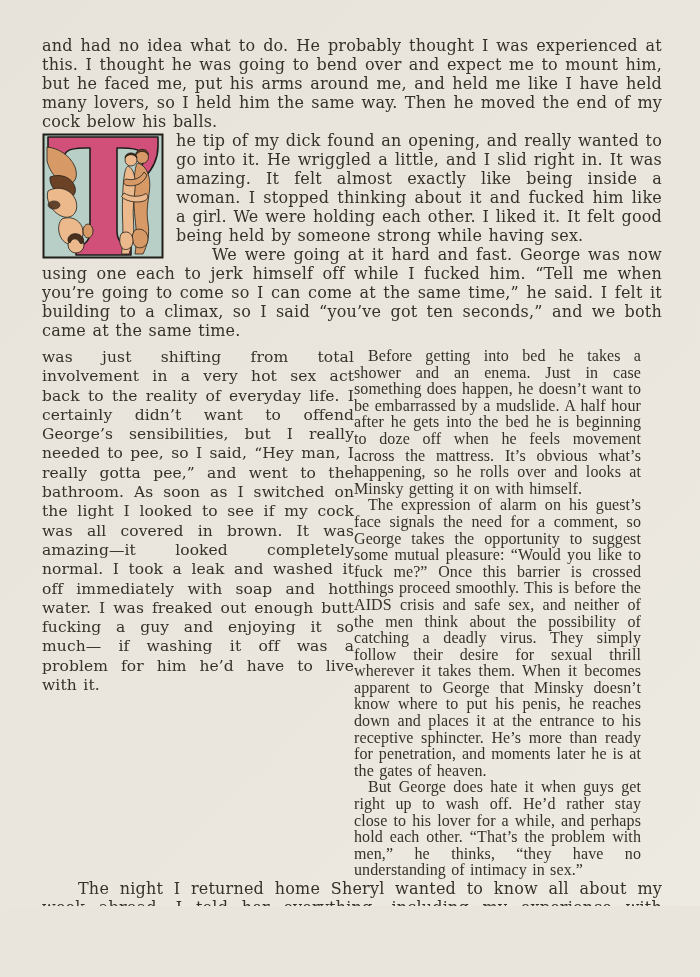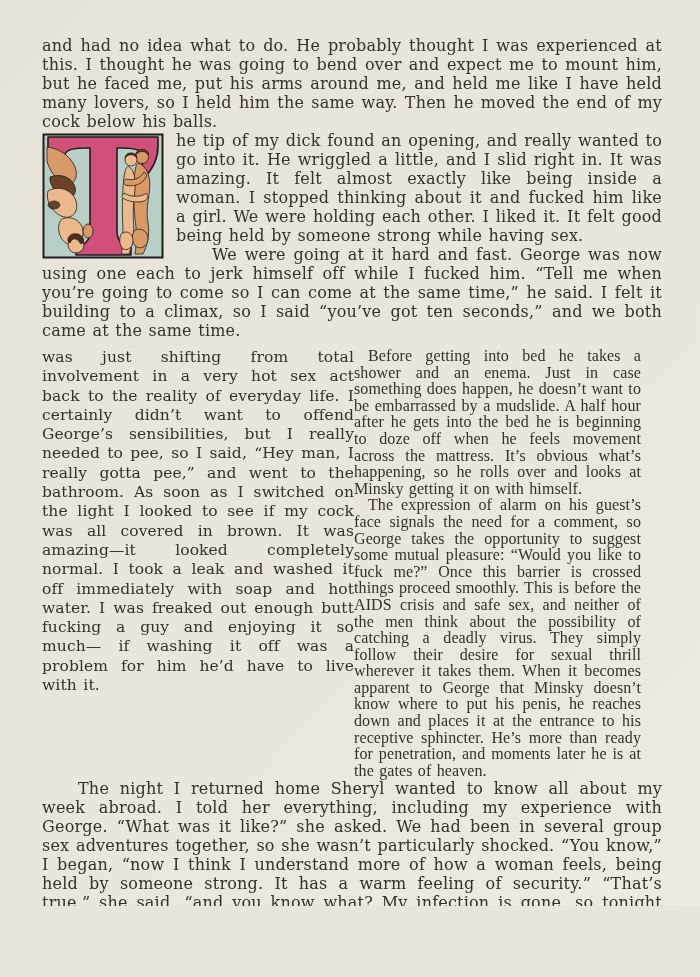--- a/index.html
+++ b/index.html
@@ -72,18 +72,19 @@
     <p>he tip of my dick found an opening, and really wanted to go into it. He wriggled a little, and I slid right in. It was amazing. It felt almost exactly like being inside a woman. I stopped thinking about it and fucked him like a girl. We were holding each other. I liked it. It felt good being held by someone strong while having sex.</p>
     <p class="indent">We were going at it hard and fast. George was now using one each to jerk himself off while I fucked him. “Tell me when you’re going to come so I can come at the same time,” he said. I felt it building to a climax, so I said “you’ve got ten seconds,” and we both came at the same time.</p>
 
     <div class="cols">
       <div class="col-left">
         <p>was just shifting from total involvement in a very hot sex act back to the reality of everyday life. I certainly didn’t want to offend George’s sensibilities, but I really needed to pee, so I said, “Hey man, I really gotta pee,” and went to the bathroom. As soon as I switched on the light I looked to see if my cock was all covered in brown. It was amazing—it looked completely normal. I took a leak and washed it off immediately with soap and hot water. I was freaked out enough butt fucking a guy and enjoying it so much— if washing it off was a problem for him he’d have to live with it.</p>
       </div>
       <div class="col-right">
         <p>Before getting into bed he takes a shower and an enema. Just in case something does happen, he doesn’t want to be embarrassed by a mudslide. A half hour after he gets into the bed he is beginning to doze off when he feels movement across the mattress. It’s obvious what’s happening, so he rolls over and looks at Minsky getting it on with himself.</p>
         <p>The expression of alarm on his guest’s face signals the need for a comment, so George takes the opportunity to suggest some mutual pleasure: “Would you like to fuck me?” Once this barrier is crossed things proceed smoothly. This is before the AIDS crisis and safe sex, and neither of the men think about the possibility of catching a deadly virus. They simply follow their desire for sexual thrill wherever it takes them. When it becomes apparent to George that Minsky doesn’t know where to put his penis, he reaches down and places it at the entrance to his receptive sphincter. He’s more than ready for penetration, and moments later he is at the gates of heaven.</p>
+        <p>But George does hate it when guys get right up to wash off. He’d rather stay close to his lover for a while, and perhaps hold each other. “That’s the problem with men,” he thinks, “they have no understanding of intimacy in sex.”</p>
       </div>
     </div>
 
     <p class="indent closing">The night I returned home Sheryl wanted to know all about my week abroad. I told her everything, including my experience with George. “What was it like?” she asked. We had been in several group sex adventures together, so she wasn’t particularly shocked. “You know,” I began, “now I think I understand more of how a woman feels, being held by someone strong. It has a warm feeling of security.” “That’s true,” she said, “and you know what? My infection is gone, so tonight you’re going to give me that feeling.” And she made sure that I did.</p>
   </div>
 </div>
 
 </body></html>

